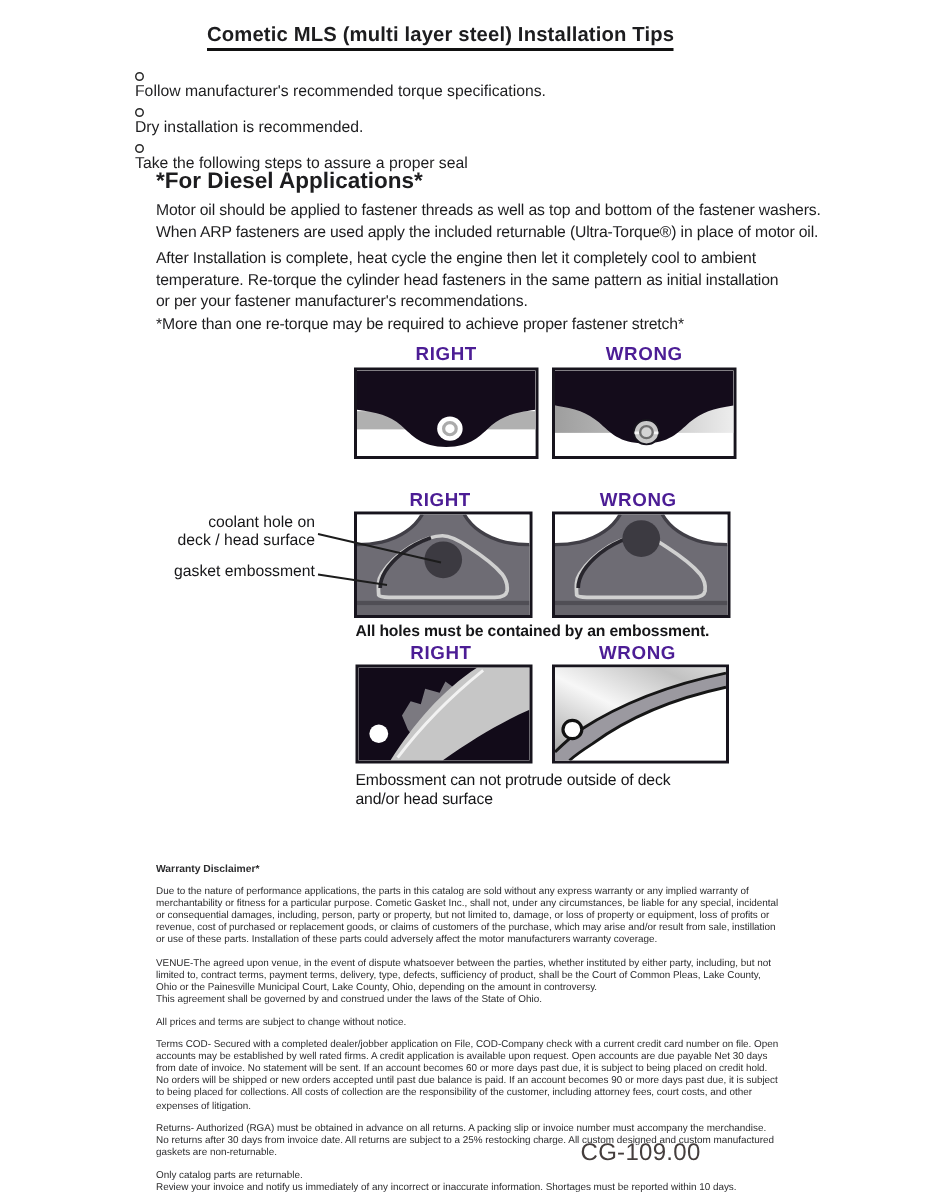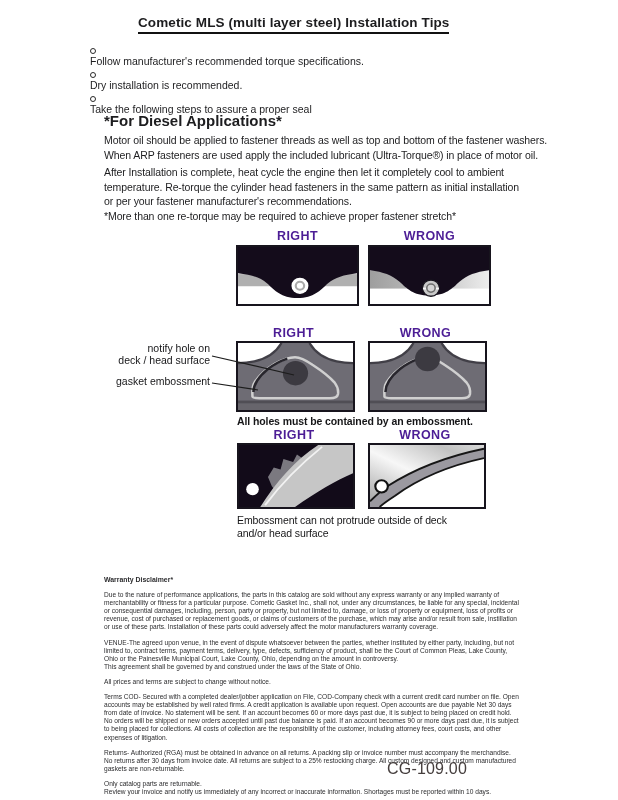--- a/index.html
+++ b/index.html
@@ -63,21 +63,21 @@
       <span>Dry installation is recommended.</span>
     </div>
     <div class="tip-row">
       <span class="o-marker"></span>
       <span>Take the following steps to assure a proper seal</span>
     </div>
   </div>
 
   <div class="abs diesel-heading">*For Diesel Applications*</div>
   <div class="abs body-p preline p1">Motor oil should be applied to fastener threads as well as top and bottom of the fastener washers.
-When ARP fasteners are used apply the included lubricant (Ultra-Torque®) in place of motor oil.</div>
+When ARP fasteners are used apply the included returnable (Ultra-Torque®) in place of motor oil.</div>
   <div class="abs body-p preline p2">After Installation is complete, heat cycle the engine then let it completely cool to ambient
 temperature. Re-torque the cylinder head fasteners in the same pattern as initial installation
 or per your fastener manufacturer's recommendations.</div>
   <div class="abs body-p p3">*More than one re-torque may be required to achieve proper fastener stretch*</div>
 
   <div class="abs rw-label" style="left:236px;top:229px;">RIGHT</div>
   <div class="abs rw-label" style="left:368px;top:229px;">WRONG</div>
 
   <svg class="abs diag" style="left:236px;top:245px;" width="119" height="57" viewBox="0 0 122 61" preserveAspectRatio="none">
     <rect x="0" y="0" width="122" height="61" fill="#ffffff"></rect>
@@ -100,21 +100,21 @@
     <path d="M0,0 H122 V25 C108,27 100,30 92,37 C84,44.5 78,52 61,52 C44,52 38,44.5 30,37 C22,30 14,27 0,25 Z" fill="#140c1b"></path>
     <circle cx="62.5" cy="44" r="8.7" fill="#c9c9c9" stroke="#17141d" stroke-width="1.4"></circle>
     <line x1="54.3" y1="44.5" x2="70.7" y2="44.5" stroke="#f4f4f4" stroke-width="2"></line>
     <circle cx="62.5" cy="44" r="4.3" fill="#d4d4d4" stroke="#6e6e6e" stroke-width="1.6"></circle>
   </svg>
 
 
   <div class="abs rw-label" style="left:234px;top:326px;width:119px;">RIGHT</div>
   <div class="abs rw-label" style="left:366px;top:326px;width:119px;">WRONG</div>
 
-  <div class="abs side-label preline" style="top:343px;">notify hole on
+  <div class="abs side-label preline" style="top:343px;">coolant hole on
 deck / head surface</div>
   <div class="abs side-label" style="top:376px;">gasket embossment</div>
 
   <svg class="abs diag" style="left:236px;top:341px;" width="115" height="67" viewBox="0 0 119 71" preserveAspectRatio="none">
     <rect x="0" y="0" width="119" height="71" fill="#6e6c74"></rect>
     <path d="M0,0 L45,0 C40,9 30,16.5 17,19.5 C11,20.8 5,21.3 0,21.3 Z" fill="#ffffff"></path>
     <path d="M45,0 C40,9 30,16.5 17,19.5 C11,20.8 5,21.3 0,21.3" fill="none" stroke="#413f47" stroke-width="2.4"></path>
     <path d="M119,0 L74,0 C79,9 89,16.5 102,19.5 C108,20.8 114,21.3 119,21.3 Z" fill="#ffffff"></path>
     <path d="M74,0 C79,9 89,16.5 102,19.5 C108,20.8 114,21.3 119,21.3" fill="none" stroke="#413f47" stroke-width="2.4"></path>
     <rect x="0" y="61" width="119" height="3.2" fill="#504e55"></rect>

